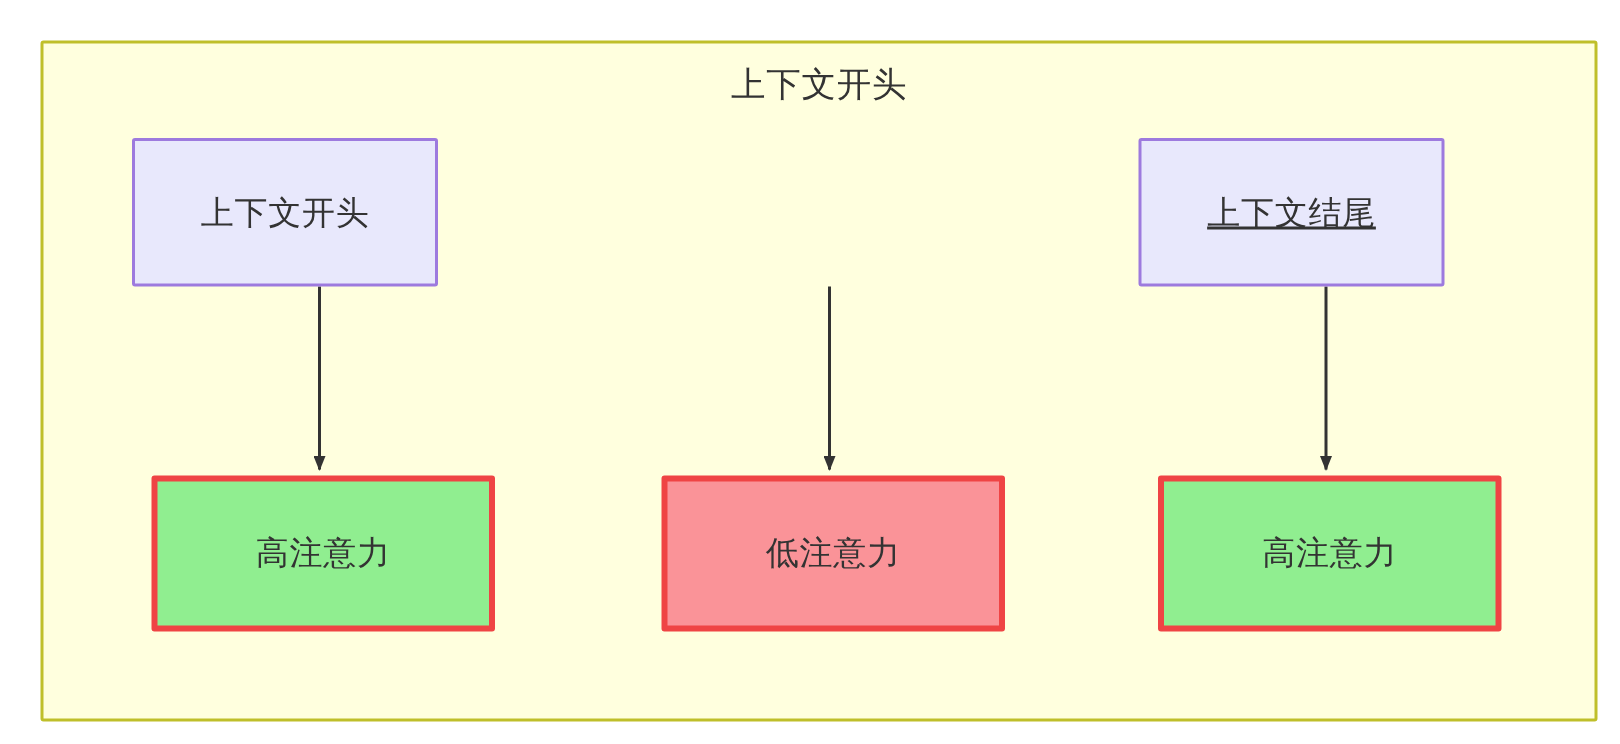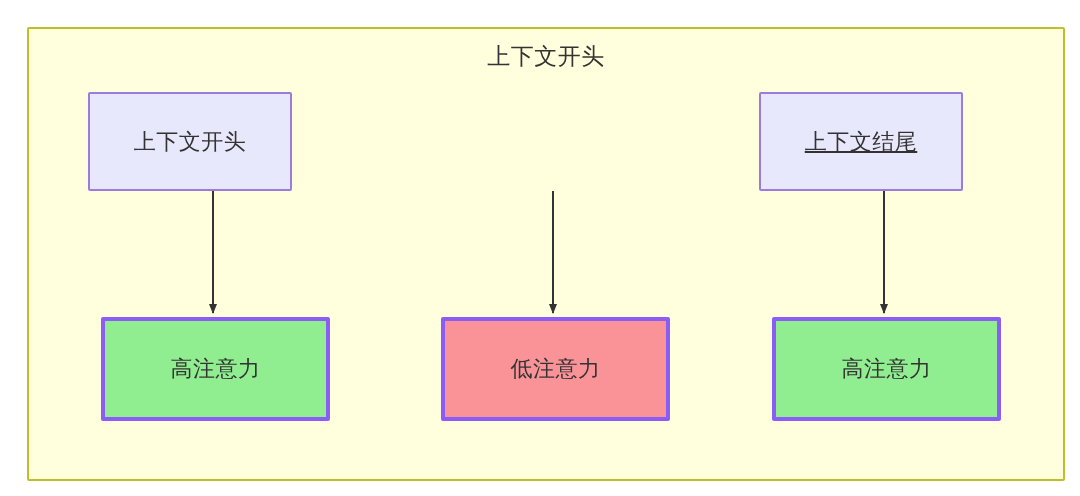--- a/index.html
+++ b/index.html
@@ -67,21 +67,21 @@
   .node-top.c1 { left: 88px;  top: 92px; }
   .node-top.c2 { left: 428px; top: 92px; }
   .node-top.c3 { left: 759px; top: 92px; text-decoration: underline; }
 
   
   .node-bottom {
     position: absolute;
     box-sizing: border-box;
     width: 229px;
     height: 104px;
-    border: 4px solid #8b5cf6;
+    border: 4px solid #ef4444;
     border-radius: 2px;
     display: flex;
     align-items: center;
     justify-content: center;
     color: #333333;
     font-size: 22px;
     letter-spacing: 0.5px;
     white-space: nowrap;
   }
   .node-bottom.c1 { left: 101px; top: 317px; background: #90ee90; }

